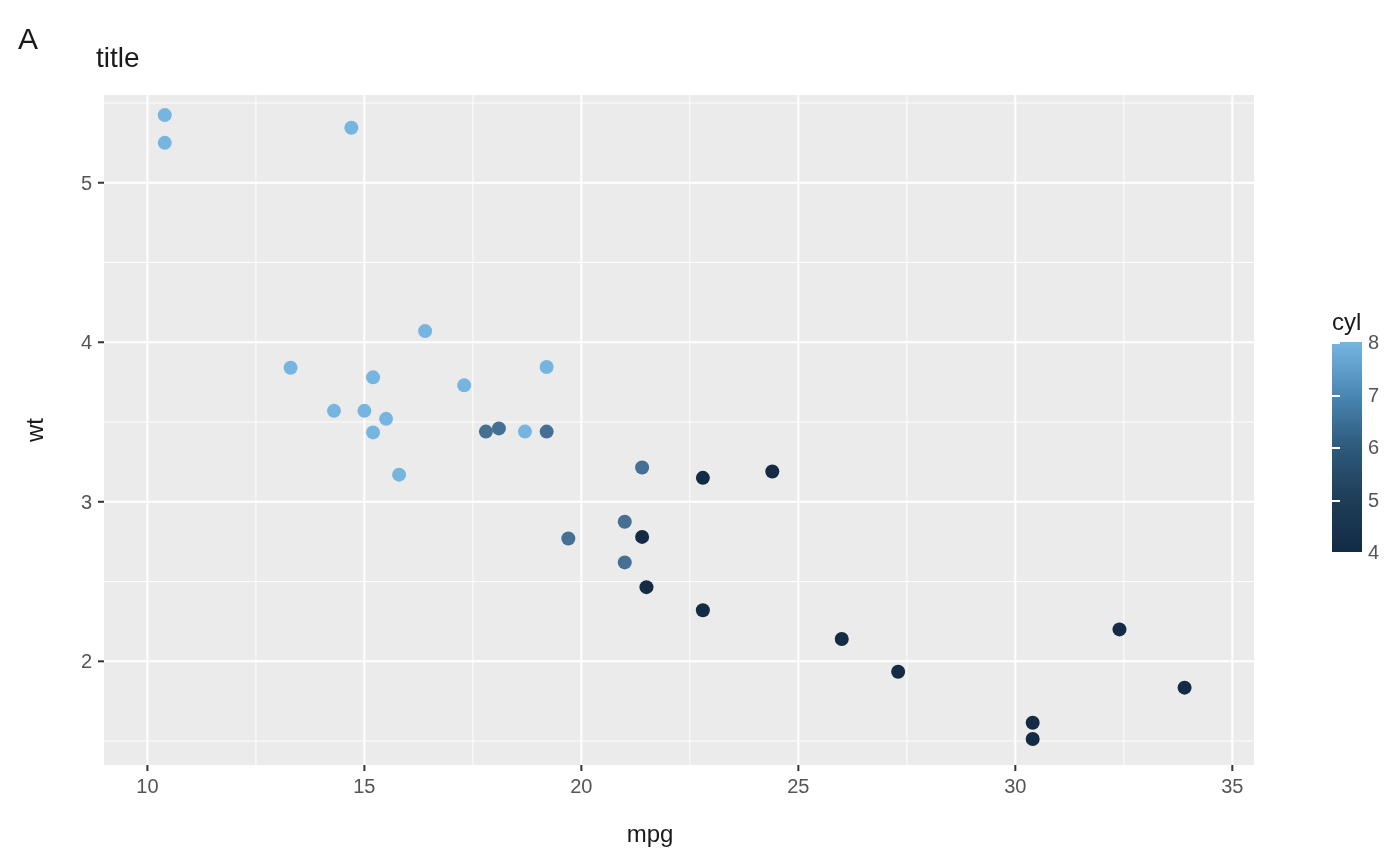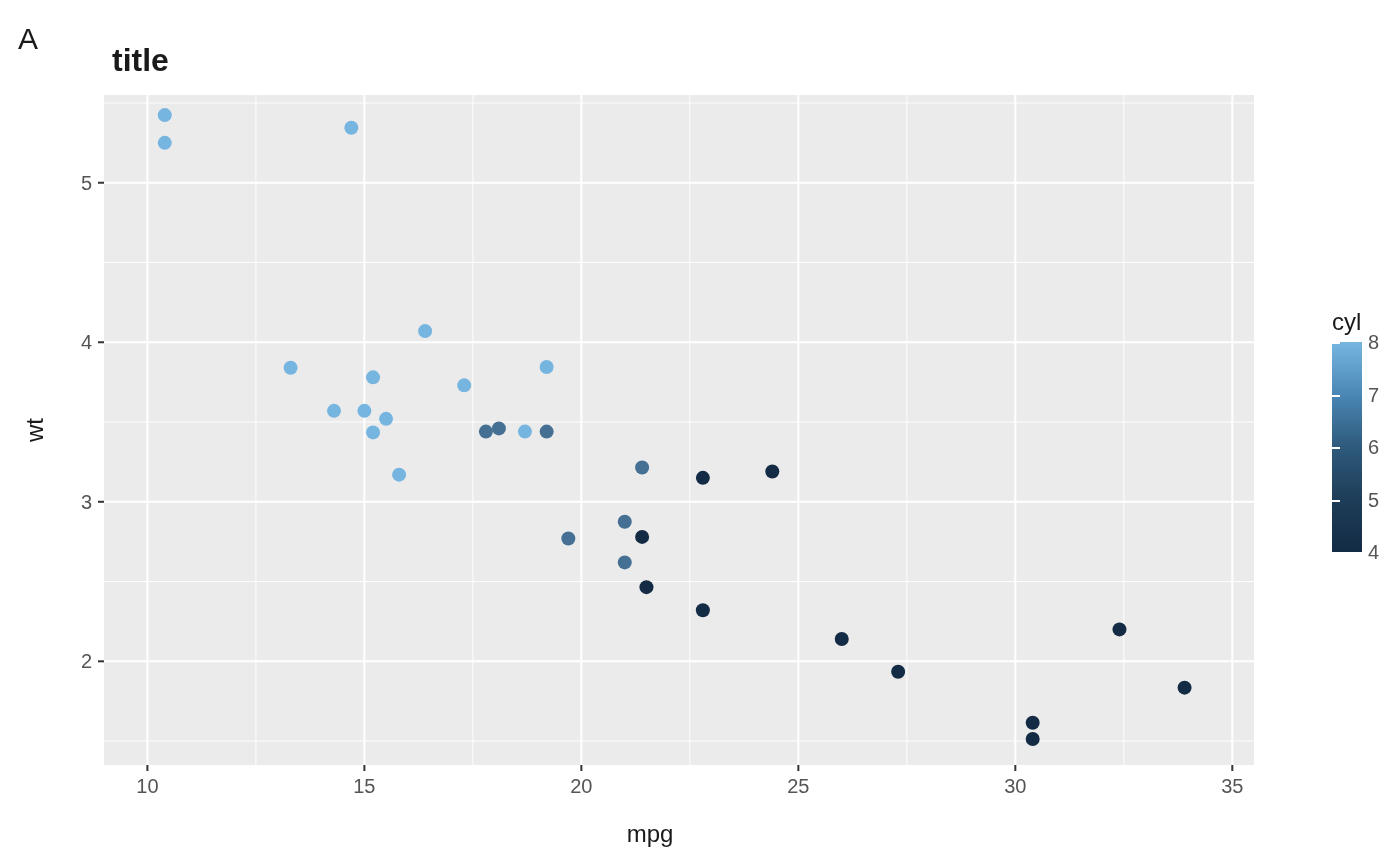--- a/index.html
+++ b/index.html
@@ -18,24 +18,24 @@
   }
   .tag {
     position: absolute;
     left: 18px;
     top: 22px;
     font-size: 30px;
     font-weight: 400;
   }
   .plot-title {
     position: absolute;
-    left: 112px;
+    left: 96px;
     top: 42px;
-    font-size: 32px;
-    font-weight: 700;
+    font-size: 28px;
+    font-weight: 400;
   }
   .panel {
     position: absolute;
     left: 104px;
     top: 95px;
     width: 1150px;
     height: 670px;
     background: #EBEBEB;
   }
   .panel svg {

